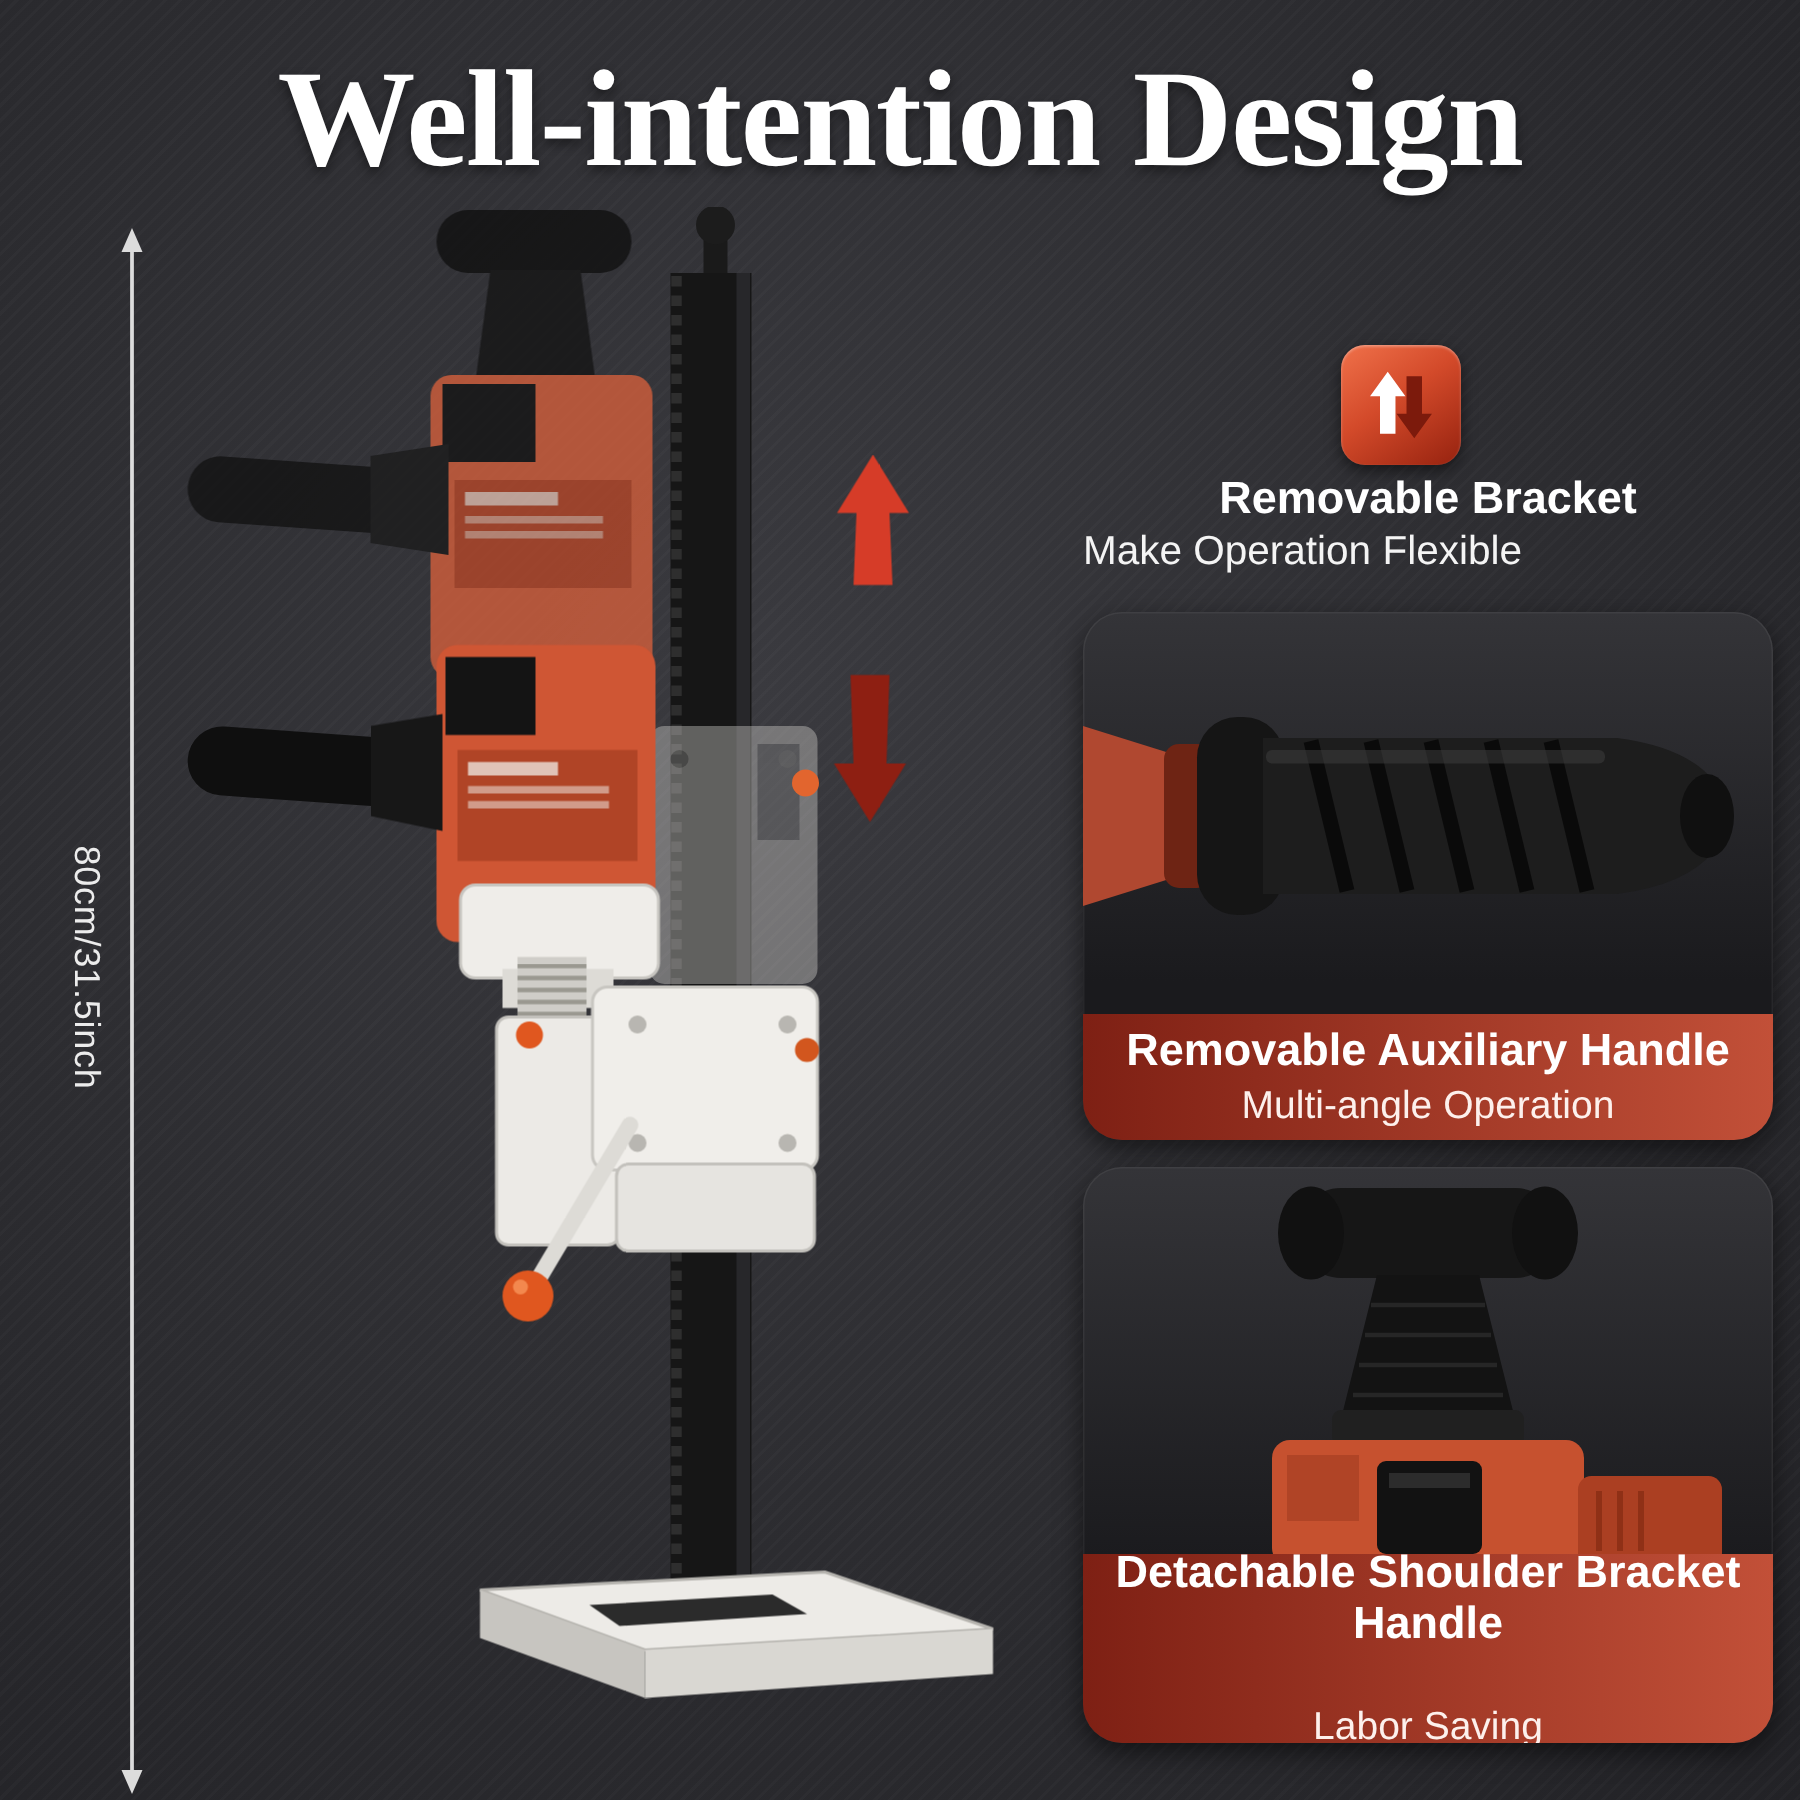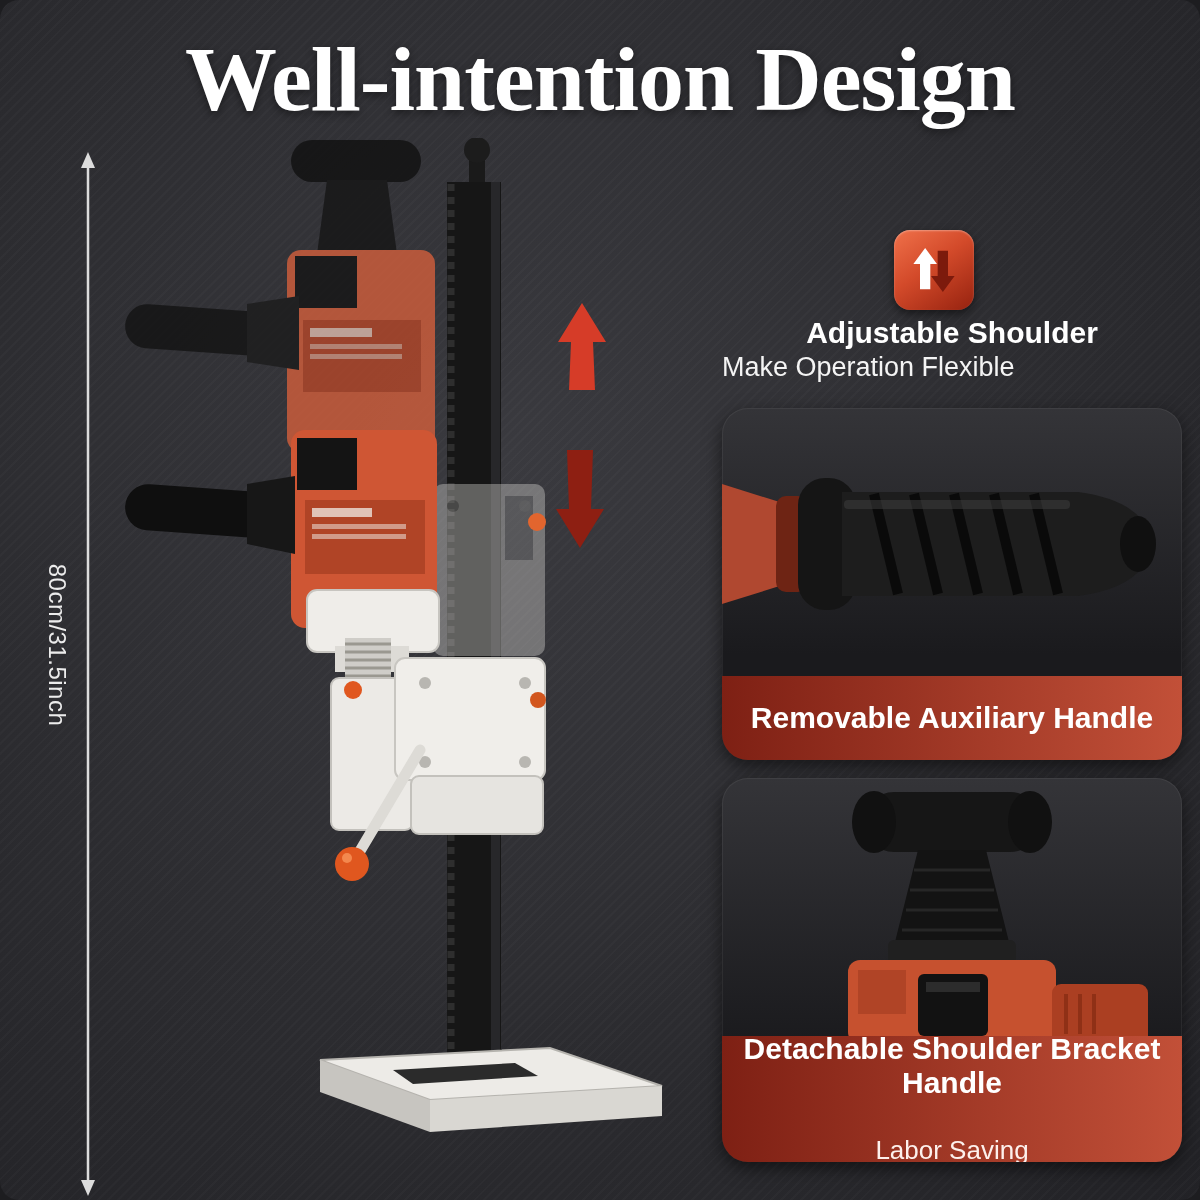--- a/index.html
+++ b/index.html
@@ -3,21 +3,20 @@
 <meta charset="utf-8">
 <style>
   * { margin:0; padding:0; box-sizing:border-box; }
   html,body { background:#1d1d20; }
   .canvas {
     position:relative; width:1200px; height:1200px; overflow:hidden;
     font-family:"Liberation Sans", sans-serif;
     background:
       repeating-linear-gradient(135deg, rgba(255,255,255,0.018) 0 2px, rgba(0,0,0,0) 2px 7px),
       radial-gradient(ellipse at 42% 38%, #3a3a3f 0%, #2c2c30 55%, #222226 100%);
-    border-radius: 19px;
   }
   .page-title {
     position:absolute; top:26px; left:0; width:100%;
     text-align:center; color:#ffffff;
     font-family:"Liberation Serif", serif;
     font-weight:bold; font-size:92px; letter-spacing:-1px;
     text-shadow:0 3px 8px rgba(0,0,0,.45);
   }
   
   .dim-line { position:absolute; left:74px; top:150px; }
@@ -162,21 +161,21 @@
     <path d="M487 165 L511 204 L498 204 L500 252 L474 252 L476 204 L463 204 Z" fill="#d63c28"></path>
     <path d="M485 410 L461 371 L474 371 L472 312 L498 312 L496 371 L509 371 Z" fill="#8e1f12"></path>
   </svg>
 
   <div class="feat-icon">
     <svg width="56" height="56" viewBox="0 0 76 76">
       <path d="M26 8 L42 30 L33 30 L33 64 L19 64 L19 30 L10 30 Z" fill="#ffffff"></path>
       <path d="M50 68 L34 46 L43 46 L43 12 L57 12 L57 46 L66 46 Z" fill="#7c1a0c"></path>
     </svg>
   </div>
-  <div class="feat1-title">Adjustable Shoulder</div>
+  <div class="feat1-title">Removable Bracket</div>
   <div class="feat1-sub">Make Operation Flexible</div>
 
   <div class="card card-2">
     <div class="card-visual">
       <svg viewBox="0 0 460 268" preserveAspectRatio="xMidYMid slice">
         <polygon points="0,76 64,96 64,176 0,196" fill="#b04830"></polygon>
         <rect x="54" y="88" width="32" height="96" rx="10" fill="#6e2414"></rect>
         <rect x="76" y="70" width="58" height="132" rx="27" fill="#151515"></rect>
         <path d="M120 84 L356 84 Q402 90 420 112 L420 160 Q402 182 356 188 L120 188 Z" fill="#1d1d1d"></path>
         <ellipse cx="416" cy="136" rx="18" ry="28" fill="#101010"></ellipse>
@@ -185,20 +184,21 @@
           <line x1="192" y1="86" x2="216" y2="186"></line>
           <line x1="232" y1="86" x2="256" y2="186"></line>
           <line x1="272" y1="86" x2="296" y2="186"></line>
           <line x1="312" y1="86" x2="336" y2="186"></line>
         </g>
         <rect x="122" y="92" width="226" height="9" rx="4" fill="#3c3c3c" opacity=".55"></rect>
       </svg>
     </div>
     <div class="card-band">
       <div class="band-title">Removable Auxiliary Handle</div>
+      <div class="band-sub">Multi-angle Operation</div>
     </div>
   </div>
 
   <div class="card card-3">
     <div class="card-visual">
       <svg viewBox="0 0 460 258" preserveAspectRatio="xMidYMid slice">
         <rect x="142" y="14" width="176" height="60" rx="30" fill="#161616"></rect>
         <ellipse cx="152" cy="44" rx="22" ry="31" fill="#111111"></ellipse>
         <ellipse cx="308" cy="44" rx="22" ry="31" fill="#111111"></ellipse>
         <polygon points="196,72 264,72 288,168 172,168" fill="#131313"></polygon>

